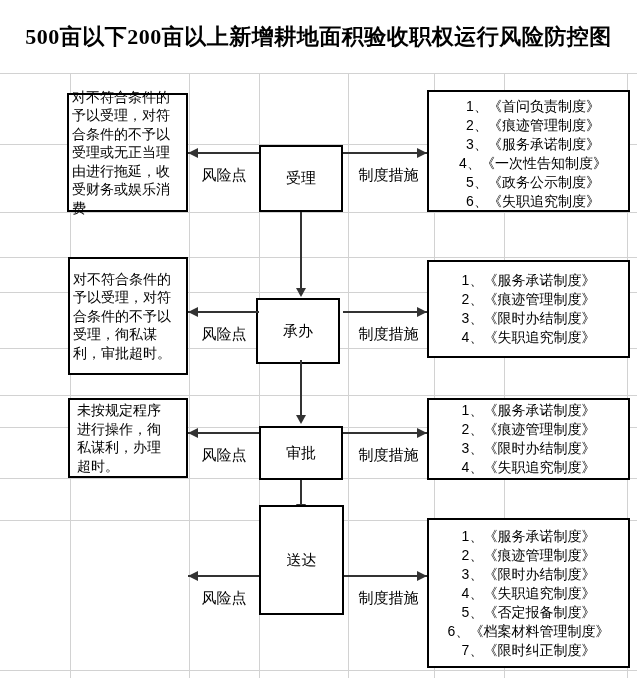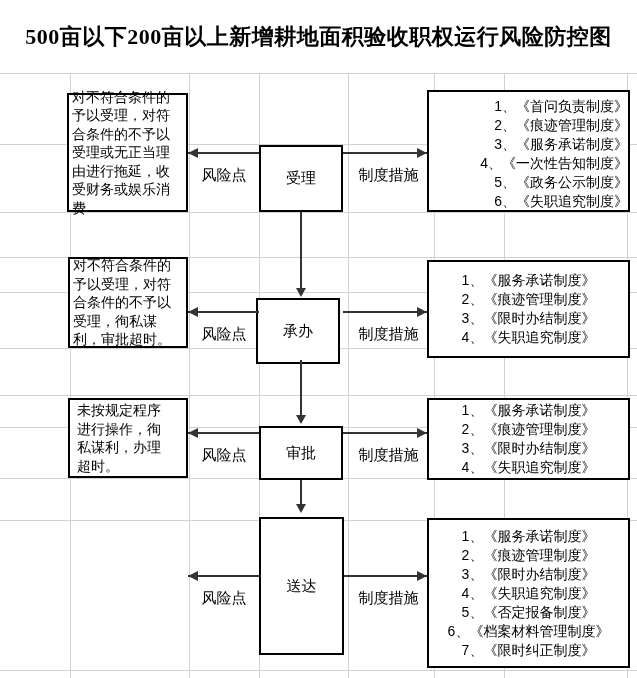--- a/index.html
+++ b/index.html
@@ -24,21 +24,21 @@
     box-sizing:border-box;display:flex;align-items:center;justify-content:center;
     z-index:1;
   }
   .risk-text{font-size:14px;line-height:18.5px;padding:2px 3px;width:100%;box-sizing:border-box;}
   .ta-c{text-align:left;}
   .ta-l{text-align:left;padding-left:7px;padding-right:16px;}
   .stage-label{font-size:15px;}
   .measures{flex-direction:column;align-items:stretch;font-size:14px;line-height:19px;}
   .measures.v-top{justify-content:flex-start;padding-top:5px;}
   .m-line{white-space:nowrap;}
-  .m-left{text-align:right;padding-left:9px;}
+  .m-left{text-align:center;padding-left:9px;}
   .m-center{text-align:center;}
   
   .arrow-h{position:absolute;height:0;border-top:2px solid #333;z-index:1;}
   .arrow-h.head-left::before{
     content:"";position:absolute;left:0;top:-6px;width:0;height:0;
     border-top:5px solid transparent;border-bottom:5px solid transparent;
     border-right:10px solid #333;
   }
   .arrow-h.head-right::after{
     content:"";position:absolute;right:0;top:-6px;width:0;height:0;
@@ -95,21 +95,21 @@
     <div class="m-line m-left">4、《一次性告知制度》</div>
     <div class="m-line m-left">5、《政务公示制度》</div>
     <div class="m-line m-left">6、《失职追究制度》</div>
   </div>
   <div class="arrow-h head-left" style="left:188px;top:152px;width:71px"></div>
   <div class="arrow-h head-right" style="left:343px;top:152px;width:84px"></div>
   <div class="flow-label" style="left:189px;top:166px;width:70px">风险点</div>
   <div class="flow-label" style="left:341px;top:166px;width:95px">制度措施</div>
   <div class="arrow-v" style="left:300px;top:212px;height:76px"></div>
 
-  <div class="box" style="left:68px;top:257px;width:120px;height:91px">
+  <div class="box" style="left:68px;top:257px;width:120px;height:118px">
     <div class="risk-text ta-c">对不符合条件的予以受理，对符合条件的不予以受理，徇私谋利，审批超时。</div>
   </div>
   <div class="box" style="left:256px;top:298px;width:84px;height:66px">
     <div class="stage-label">承办</div>
   </div>
   <div class="box measures" style="left:427px;top:260px;width:203px;height:98px">
     <div class="m-line m-center">1、《服务承诺制度》</div>
     <div class="m-line m-center">2、《痕迹管理制度》</div>
     <div class="m-line m-center">3、《限时办结制度》</div>
     <div class="m-line m-center">4、《失职追究制度》</div>
@@ -131,21 +131,21 @@
     <div class="m-line m-center">2、《痕迹管理制度》</div>
     <div class="m-line m-center">3、《限时办结制度》</div>
     <div class="m-line m-center">4、《失职追究制度》</div>
   </div>
   <div class="arrow-h head-left" style="left:188px;top:432px;width:71px"></div>
   <div class="arrow-h head-right" style="left:343px;top:432px;width:84px"></div>
   <div class="flow-label" style="left:189px;top:446px;width:70px">风险点</div>
   <div class="flow-label" style="left:341px;top:446px;width:95px">制度措施</div>
   <div class="arrow-v" style="left:300px;top:480px;height:24px"></div>
 
-  <div class="box" style="left:259px;top:517px;width:85px;height:138px">
+  <div class="box" style="left:259px;top:505px;width:85px;height:110px">
     <div class="stage-label">送达</div>
   </div>
   <div class="box measures" style="left:427px;top:518px;width:203px;height:150px">
     <div class="m-line m-center">1、《服务承诺制度》</div>
     <div class="m-line m-center">2、《痕迹管理制度》</div>
     <div class="m-line m-center">3、《限时办结制度》</div>
     <div class="m-line m-center">4、《失职追究制度》</div>
     <div class="m-line m-center">5、《否定报备制度》</div>
     <div class="m-line m-center">6、《档案材料管理制度》</div>
     <div class="m-line m-center">7、《限时纠正制度》</div>

